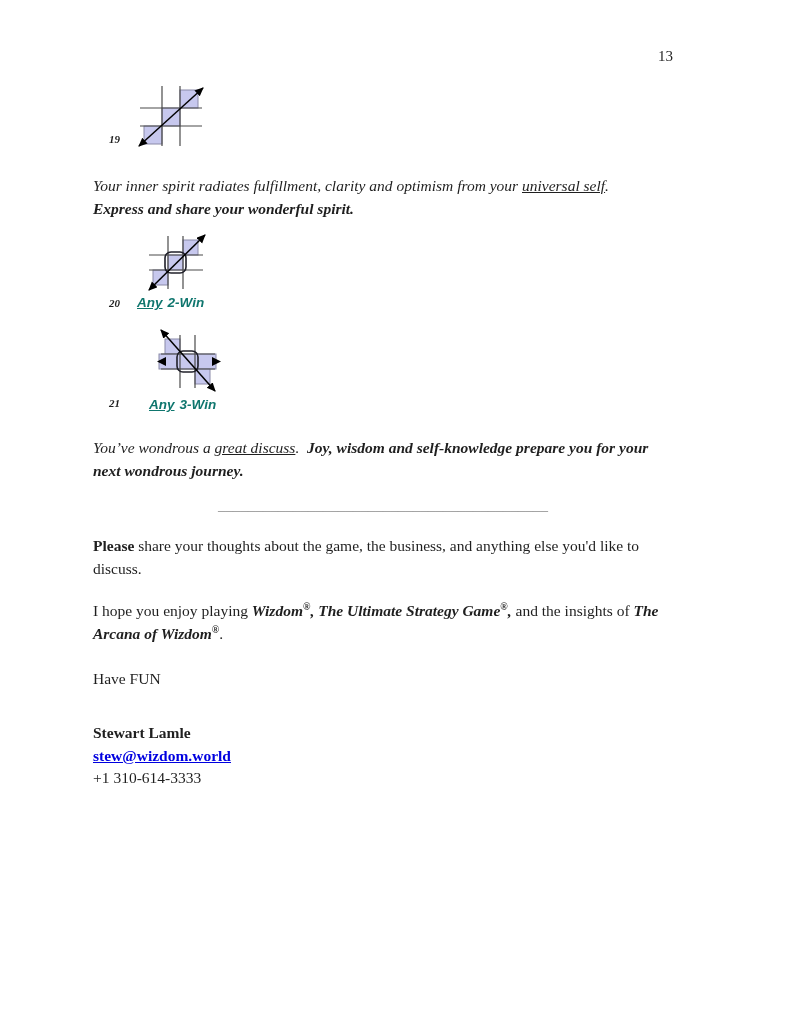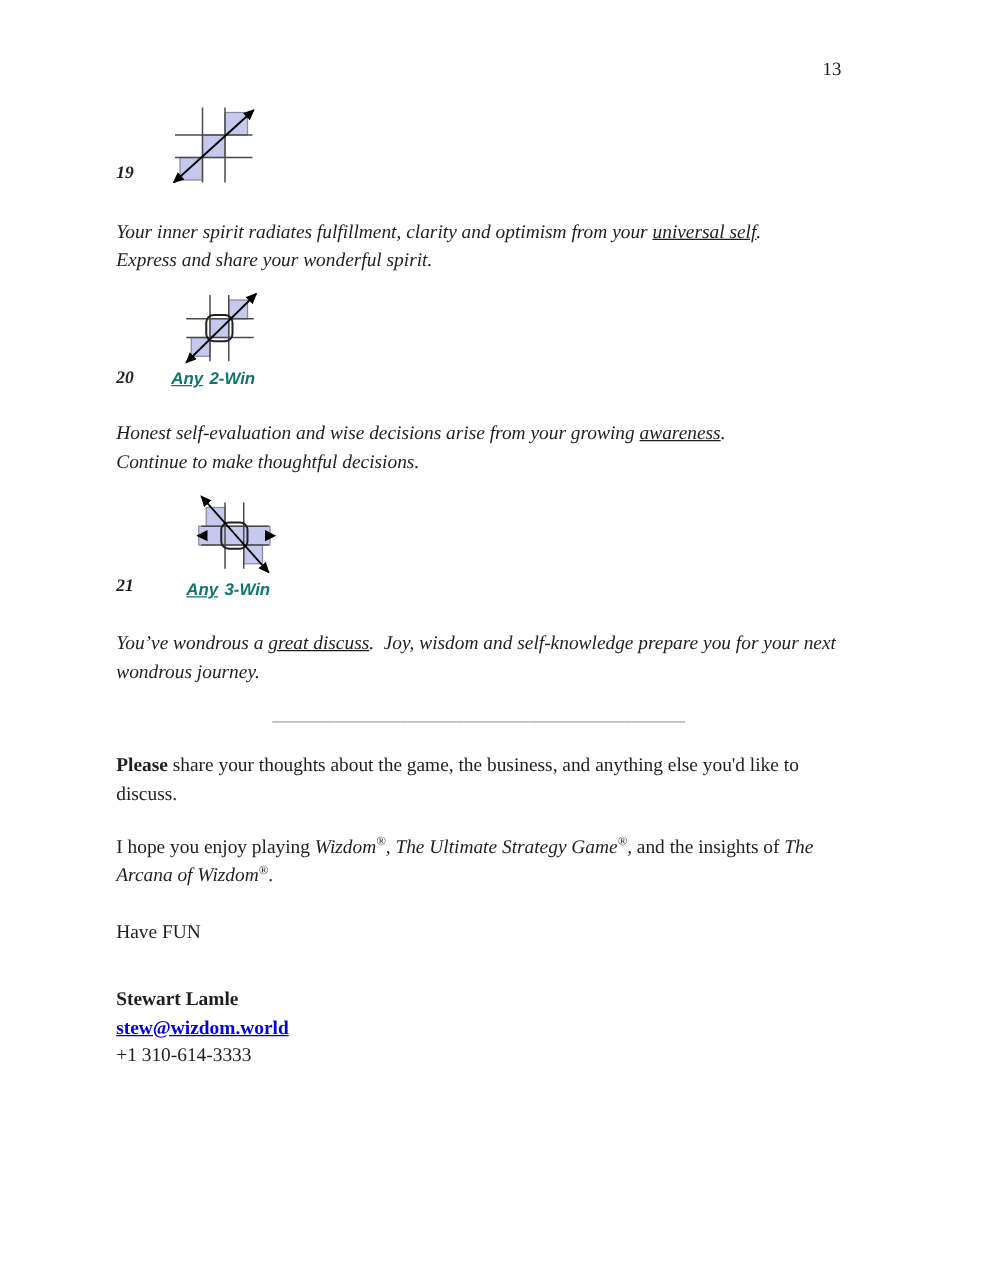--- a/index.html
+++ b/index.html
@@ -18,22 +18,22 @@
   .page{width:719px;height:1024px;padding:46px 46px 0 93px;position:relative;}
   .page-number{
     text-align:right;font-size:15px;line-height:20px;
   }
   
   .item-row{position:relative;}
   .row-19{margin-top:18px;height:66px;}
   .row-20{margin-top:12px;height:82px;}
   .row-21{margin-top:12px;height:88px;}
   .item-num{
-    position:absolute;left:0;bottom:2px;
-    font-weight:bold;font-style:italic;font-size:14px;line-height:18px;text-align:right;
+    position:absolute;left:16px;bottom:2px;
+    font-weight:bold;font-style:italic;font-size:11px;line-height:18px;text-align:right;
   }
   .diagram{position:absolute;top:0;}
   .row-19 .diagram{left:42px;}
   .row-20 .diagram{left:52px;}
   .row-21 .diagram{left:64px;}
   .diagram svg{display:block;}
   .cell{fill:var(--cell-blue);stroke:var(--cell-border);stroke-width:1;}
   .grid{stroke:var(--grid-line);stroke-width:1.2;}
   .arrow{stroke:var(--arrow-black);stroke-width:1.5;}
   .ring{fill:none;stroke:#20202a;stroke-width:1.6;}
@@ -44,21 +44,21 @@
     font-weight:bold;font-style:italic;font-size:13.5px;line-height:16px;
     color:#0f766e;
   }
   .cap-any{text-decoration:underline;}
   .cap-win{margin-left:5px;}
   
   .item-para{margin-top:24px;}
   .p20{margin-top:21px;}
   .p21{margin-top:22px;}
   .it{font-style:italic;}
-  .bi{font-weight:normal;font-style:italic;}
+  .bi{font-weight:bold;font-style:italic;}
   .u{text-decoration:underline;}
   .block{display:block;}
   .divider{
     margin-top:13px;text-align:center;color:var(--divider-gray);
     font-size:15px;line-height:20px;letter-spacing:0;
   }
   .closing-para{margin-top:19px;}
   .have-fun{margin-top:22px;}
   .signature{margin-top:32px;line-height:22.5px;}
   .sig-name{font-weight:bold;}
@@ -112,21 +112,20 @@
         <line class="grid" x1="38" y1="4" x2="38" y2="57"></line>
         <line class="grid" x1="4" y1="23" x2="58" y2="23"></line>
         <line class="grid" x1="4" y1="38" x2="58" y2="38"></line>
         <rect class="ring" x="20" y="20" width="21" height="21" rx="6"></rect>
         <line class="arrow" x1="4" y1="58" x2="60" y2="3" marker-start="url(#ah20)" marker-end="url(#ah20)"></line>
       </svg>
       <div class="caption"><span class="cap-any">Any</span><span class="cap-win">2-Win</span></div>
     </div>
   </div>
 
-  <p class="item-para p20"><span class="it">Honest self-evaluation and wise decisions arise from your growing </span><span class="it u">awareness</span><span class="it">.</span><span class="bi block">Continue to make thoughtful decisions.</span></p>
 
   <div class="item-row row-21">
     <span class="item-num">21</span>
     <div class="diagram">
       <svg width="64" height="70" viewBox="0 0 64 70">
         <defs>
           <marker id="ah21" markerUnits="userSpaceOnUse" markerWidth="10" markerHeight="10" refX="8" refY="4" orient="auto-start-reverse">
             <path d="M0,0 L9,4 L0,8 z" class="ah"></path>
           </marker>
         </defs>

